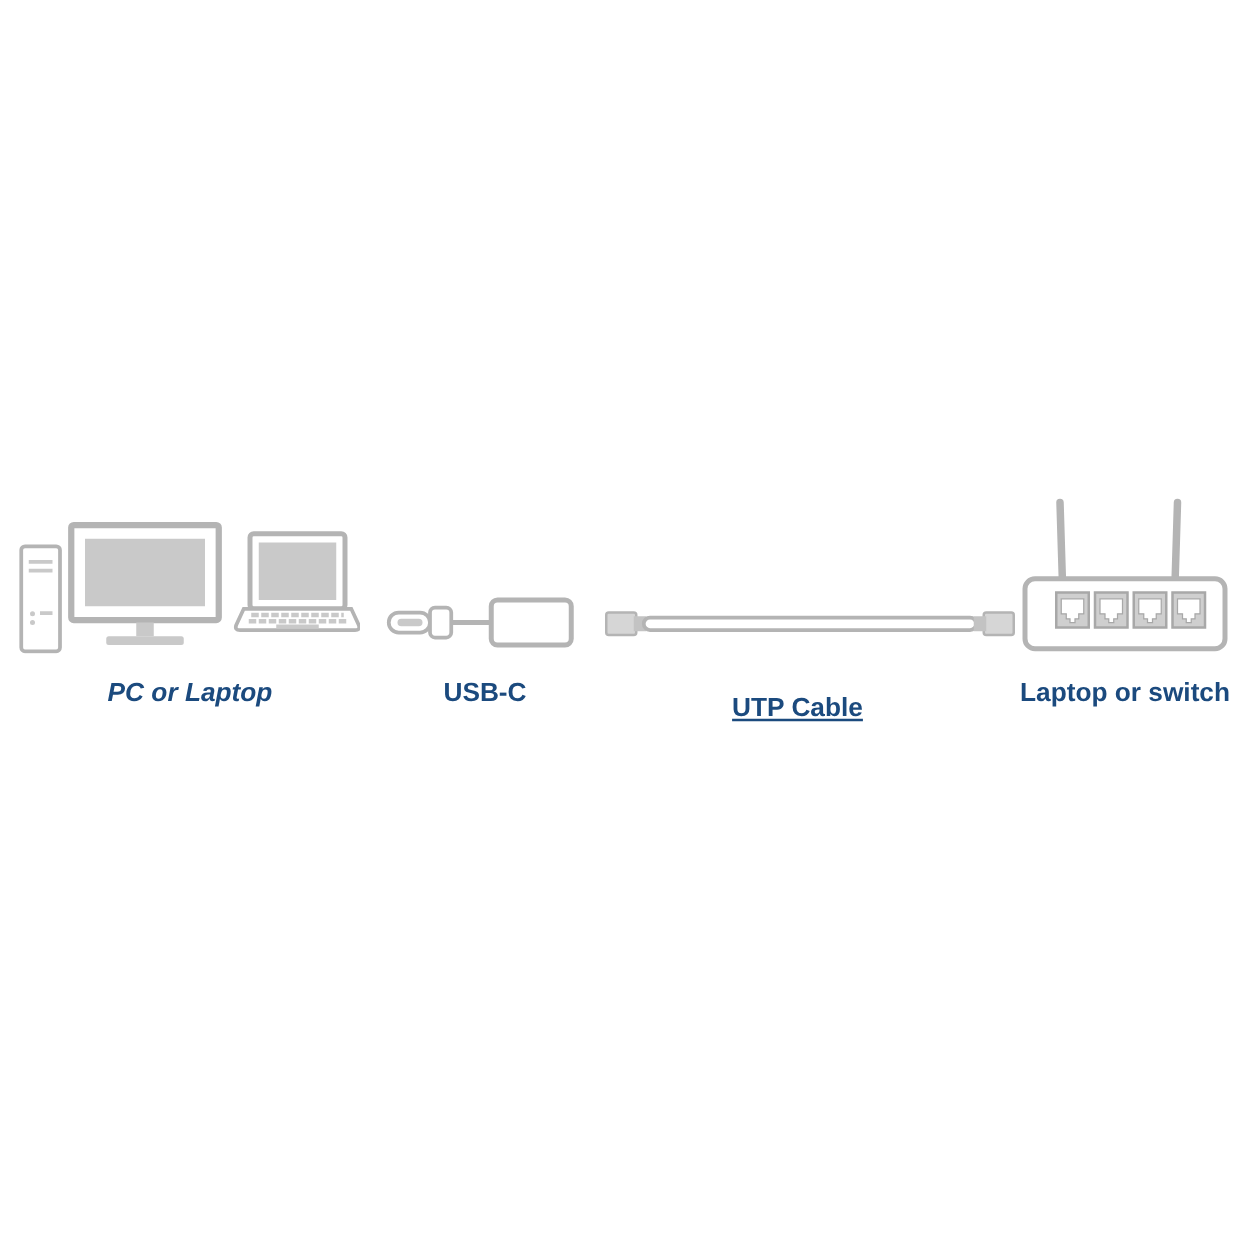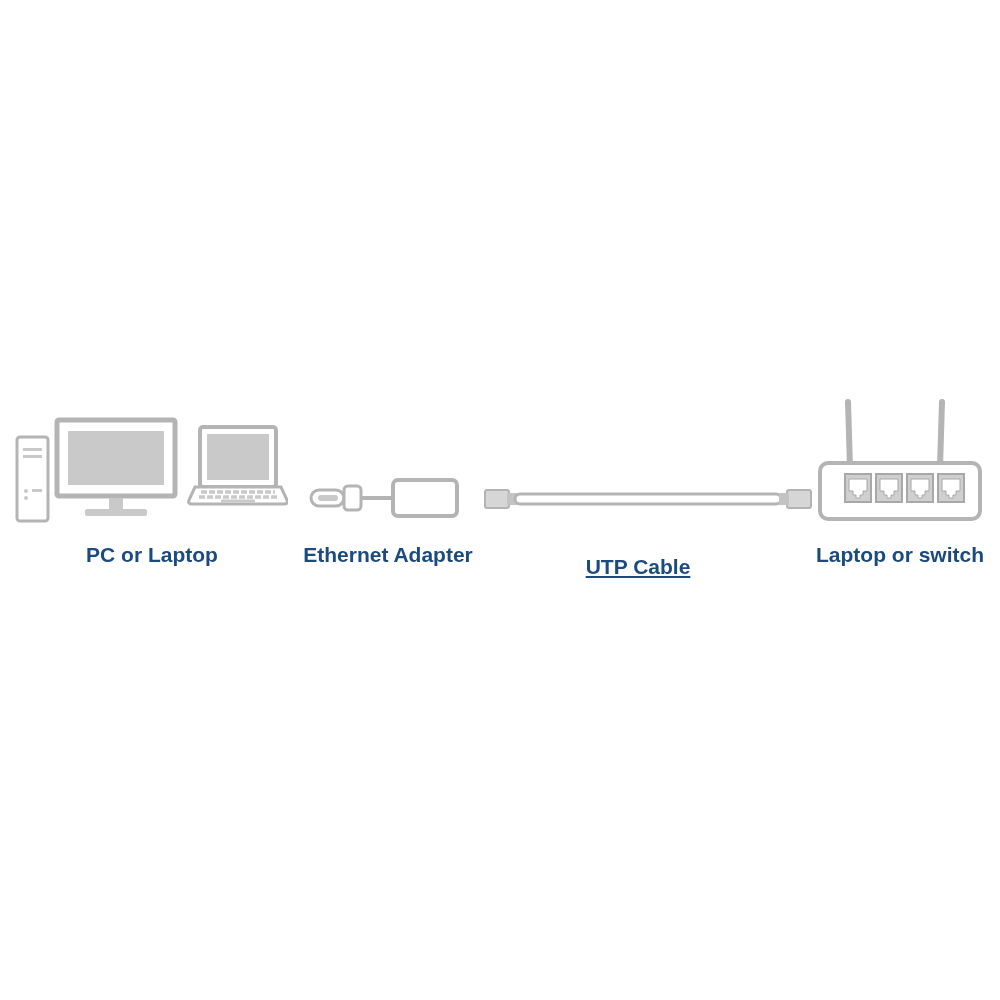--- a/index.html
+++ b/index.html
@@ -27,21 +27,21 @@
     font-size: 21px;
     line-height: 30px;
     color: #1b4a7e;
     letter-spacing: 0px;
   }
   #pc-group-svg      { left: 13px;  top: 417px; }
   #adapter-group-svg { left: 308px; top: 477px; }
   #cable-group-svg   { left: 483px; top: 485px; }
   #router-group-svg  { left: 817px; top: 397px; }
 
-  #pc-label      { left: 42px;  top: 540px; }
+  #pc-label      { left: 42px;  top: 540px; font-style: italic; }
   #adapter-label { left: 278px; top: 540px; }
   #cable-label   { left: 528px; top: 552px; text-decoration: underline; }
   #router-label  { left: 790px; top: 540px; }
 </style>
 </head>
 <body>
 
 <div class="canvas">
 
   <svg id="pc-group-svg" class="icon-svg" width="275" height="106" viewBox="0 0 275 106">
@@ -114,21 +114,21 @@
       <rect x="121" y="77" width="26" height="28" fill="#cfcfcf" stroke="#a8a8a8" stroke-width="2"></rect>
       <path d="M125,82 h18 v12 h-4 v4 h-3 v3 h-4 v-3 h-3 v-4 h-4 z" fill="#ffffff" stroke="#a8a8a8" stroke-width="1"></path>
     </g>
   </svg>
 
   <div id="pc-label" class="diagram-label">
     <span>PC or Laptop</span>
   </div>
 
   <div id="adapter-label" class="diagram-label">
-    <span style="display:block">Ethernet Adapter</span>
+    <span style="display:block">USB-C</span>
   </div>
 
   <div id="cable-label" class="diagram-label">
     <span>UTP Cable</span>
   </div>
 
   <div id="router-label" class="diagram-label">
     <span>Laptop or switch</span>
   </div>
 

